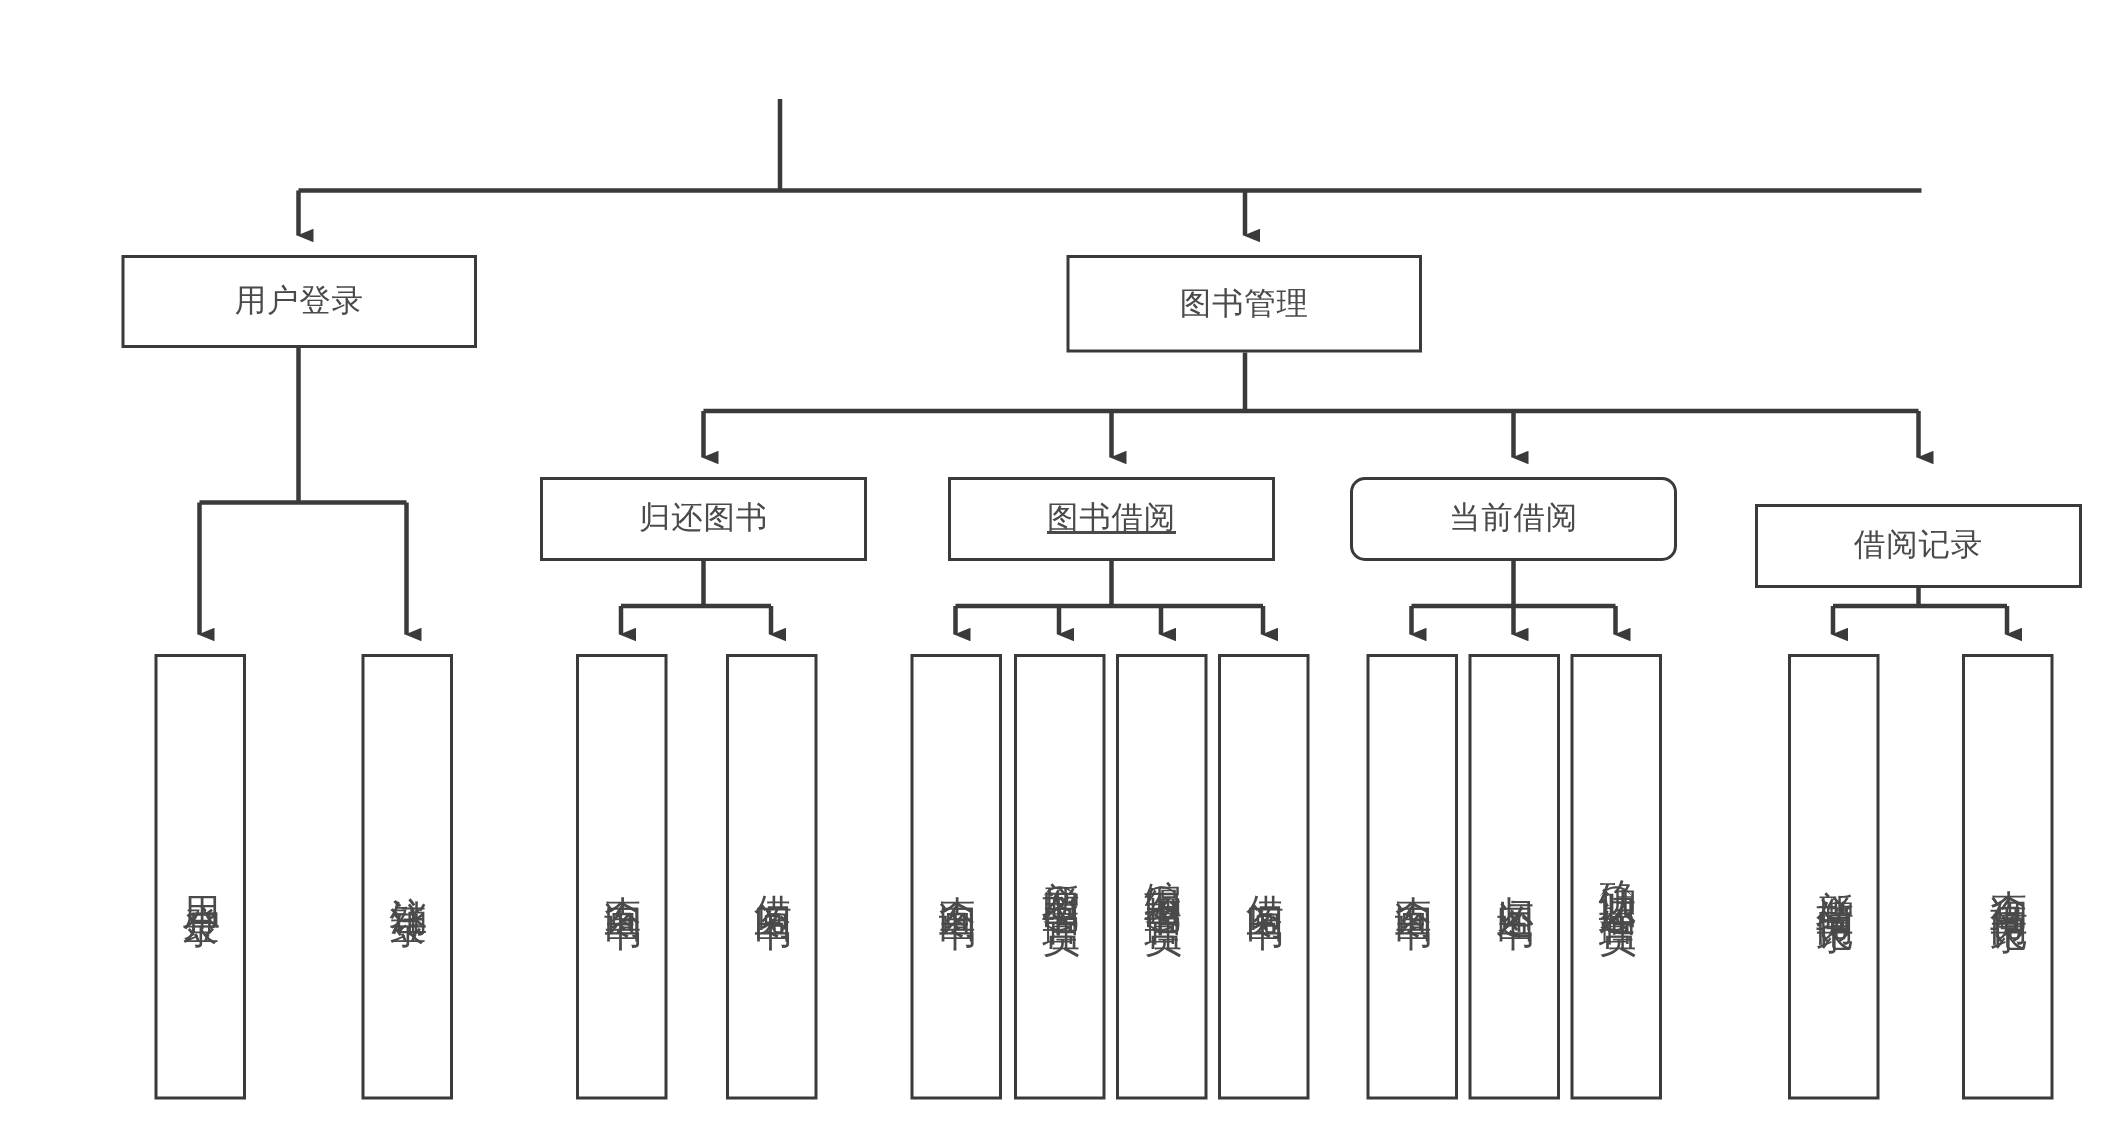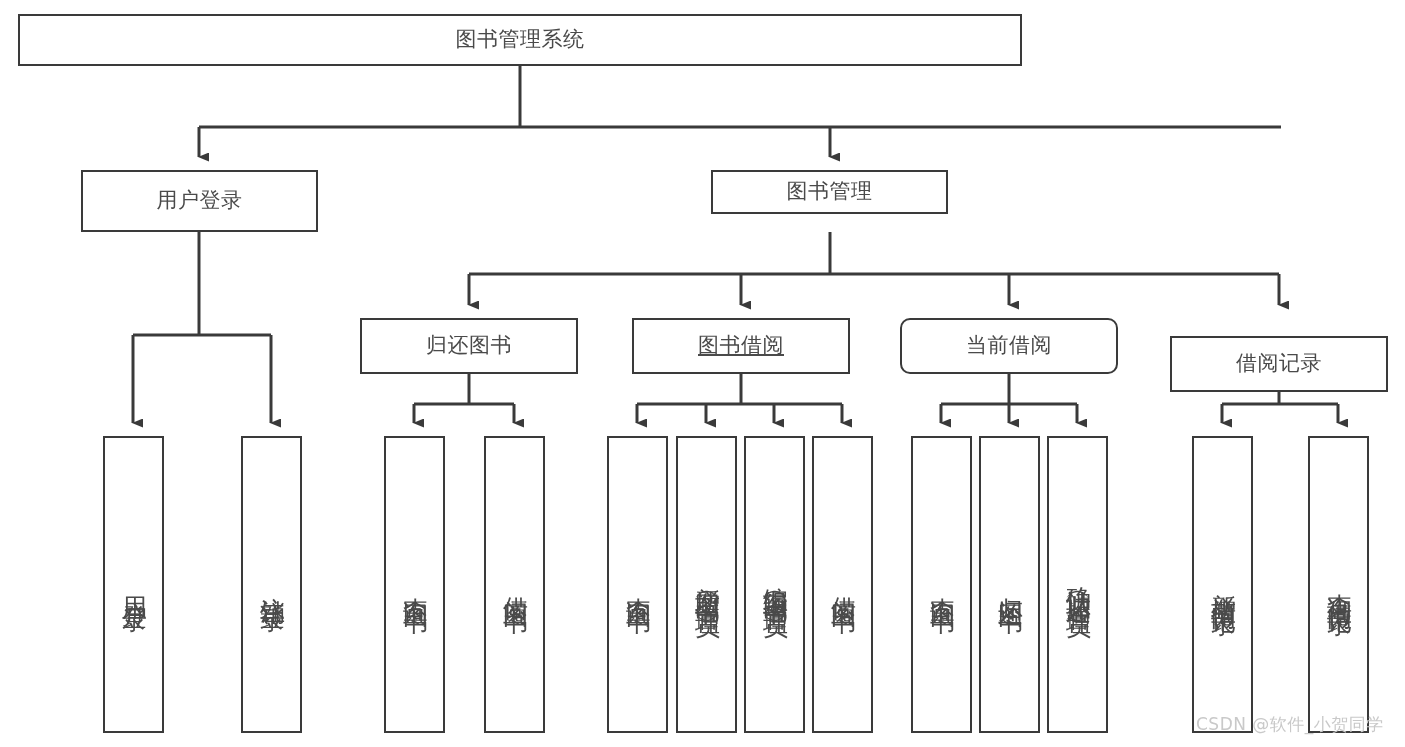--- a/index.html
+++ b/index.html
@@ -109,28 +109,25 @@
       <path d="M1009,404 L1009,423" marker-end="url(#arrowhead)"></path>
       <path d="M1077,404 L1077,423" marker-end="url(#arrowhead)"></path>
 
       <path d="M1279,374 L1279,404"></path>
       <path d="M1222,404 L1338,404"></path>
       <path d="M1222,404 L1222,423" marker-end="url(#arrowhead)"></path>
       <path d="M1338,404 L1338,423" marker-end="url(#arrowhead)"></path>
     </g>
   </svg>
 
-  <div class="node h" style="left:18px; top:14px; width:1004px; height:52px;">
-    <span>图书管理系统</span>
-  </div>
 
   <div class="node h" style="left:81px; top:170px; width:237px; height:62px;">
     <span>用户登录</span>
   </div>
-  <div class="node h" style="left:711px; top:170px; width:237px; height:44px;">
+  <div class="node h" style="left:711px; top:170px; width:237px; height:65px;">
     <span>图书管理</span>
   </div>
 
   <div class="node h" style="left:360px; top:318px; width:218px; height:56px;">
     <span>归还图书</span>
   </div>
   <div class="node h" style="left:632px; top:318px; width:218px; height:56px;text-decoration:underline;">
     <span>图书借阅</span>
   </div>
   <div class="node h" style="left:900px; top:318px; width:218px; height:56px;border-radius:10px;">
@@ -177,15 +174,14 @@
     <span>确认归还（管理员）</span>
   </div>
 
   <div class="node v" style="left:1192px; top:436px; width:61px; height:297px;">
     <span>新增借阅记录</span>
   </div>
   <div class="node v" style="left:1308px; top:436px; width:61px; height:297px;">
     <span>查询借阅记录</span>
   </div>
 
-  <div class="watermark" style="left:1196px; top:713px;">CSDN @软件_小贺同学</div>
 
 </div>
 
 </body></html>

